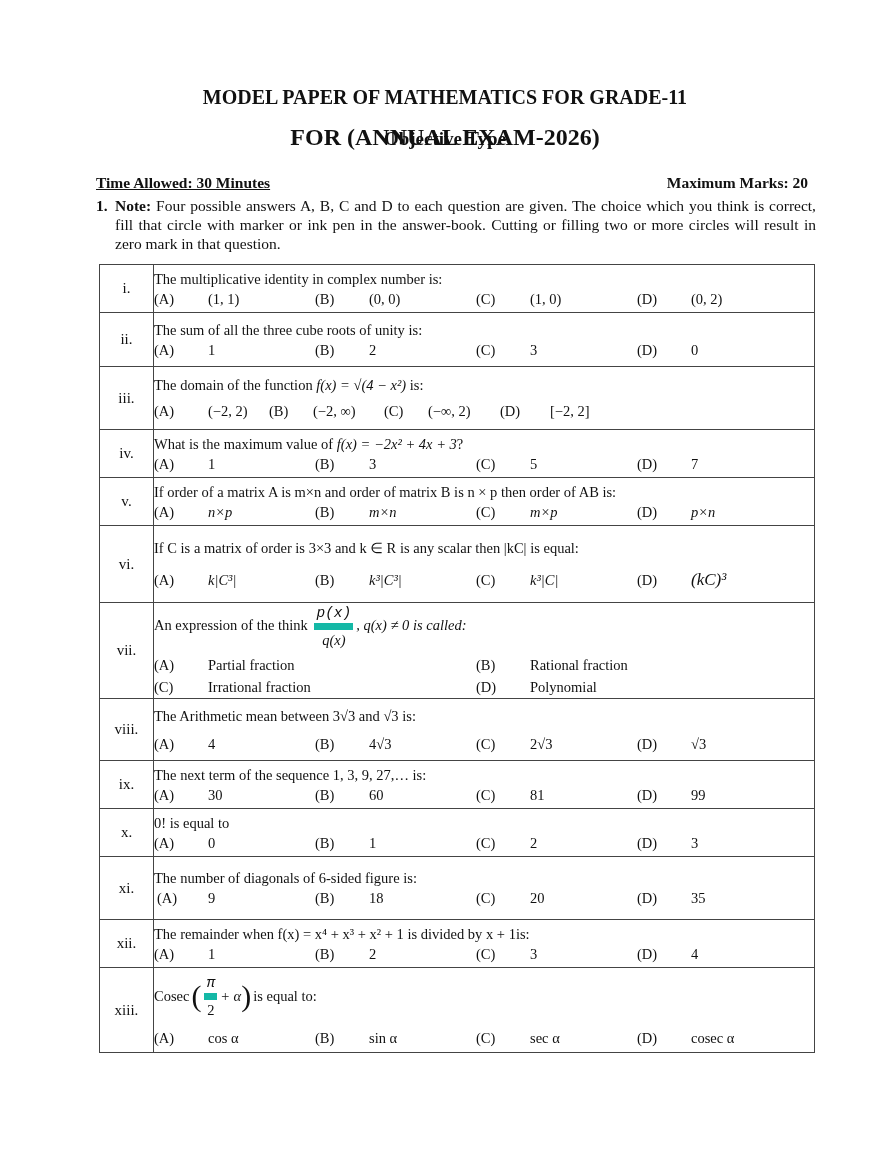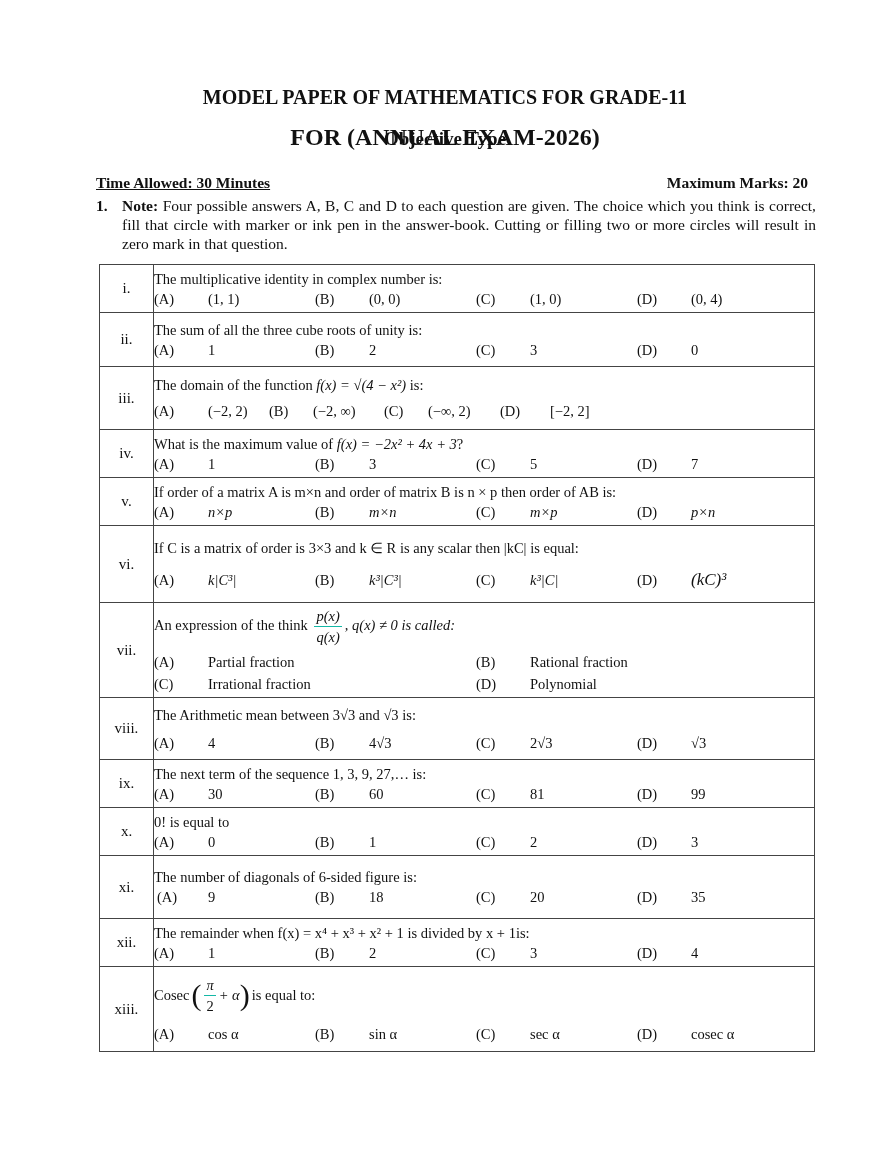--- a/index.html
+++ b/index.html
@@ -6,35 +6,35 @@
   body { width:890px; height:1150px; position:relative; font-family:"Liberation Serif", serif; color:#111; overflow:hidden; }
   .title { position:absolute; left:0; width:890px; text-align:center; font-weight:bold; }
   .t1 { top:86px; font-size:20px; }
   .t2 { top:124px; font-size:24px; }
   .t3 { top:128px; font-size:19px; }
   .meta { position:absolute; top:174px; font-weight:bold; font-size:15.5px; }
   .meta.left { left:96px;text-decoration:underline; }
   .meta.right { right:82px; }
   .note { position:absolute; top:196px; left:96px; width:720px; font-size:15.5px; line-height:19px; }
   .note .num { position:absolute; left:0; top:0; font-weight:bold; }
-  .note .body { margin-left:26px; text-align:justify; }
+  .note .body { margin-left:19px; text-align:justify; }
   .note b { font-weight:bold; }
   table.q { position:absolute; left:99px; top:264px; width:716px; border-collapse:collapse; font-size:14.5px; }
   table.q td { border:1px solid #444; vertical-align:middle; padding:0; }
   td.no { width:53px; text-align:center; font-size:15px; }
   td.content { padding:2px 8px 2px 8px; }
   .stem { line-height:20px; }
   .opts { display:flex; line-height:20px; }
   .opt { display:flex; }
   .opt .lab { width:54px; }
   .o1 { width:161px; } .o2 { width:161px; } .o3 { width:161px; } .o4 { width:120px; }
   .opts2 { display:grid; grid-template-columns:322px 280px; line-height:22px; }
   .math { font-style:italic; }
   .frac { display:inline-flex; flex-direction:column; vertical-align:middle; text-align:center; margin:0 3px; }
-  .frac span:first-child { border-bottom:1px solid #14b8a6; padding:0 2px; }
+  .frac span:first-child { border-bottom:7px solid #14b8a6; padding:0 2px;font-family:Liberation Mono, monospace; }
 </style>
 </head>
 <body>
 
 <div class="title t1">MODEL PAPER OF MATHEMATICS FOR GRADE-11</div>
 <div class="title t2">FOR (ANNUAL EXAM-2026)</div>
 <div class="title t3">Objective Type</div>
 <div class="meta left">Time Allowed: 30 Minutes</div>
 <div class="meta right">Maximum Marks: 20</div>
 
@@ -58,21 +58,21 @@
         <div class="opt o2">
               <span class="lab">(B)</span>
               <span>(0, 0)</span>
             </div>
         <div class="opt o3">
               <span class="lab">(C)</span>
               <span>(1, 0)</span>
             </div>
         <div class="opt o4">
               <span class="lab">(D)</span>
-              <span>(0, 4)</span>
+              <span>(0, 2)</span>
             </div>
       </div>
     </td>
   </tr>
 
   <tr style="height:54px">
     <td class="no">ii.</td>
     <td class="content">
       <div class="stem">The sum of all the three cube roots of unity is:</div>
       <div class="opts">

